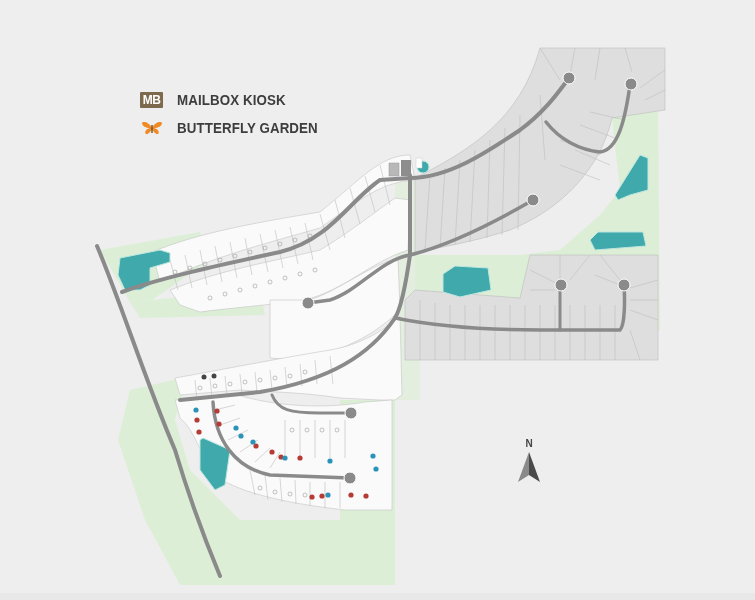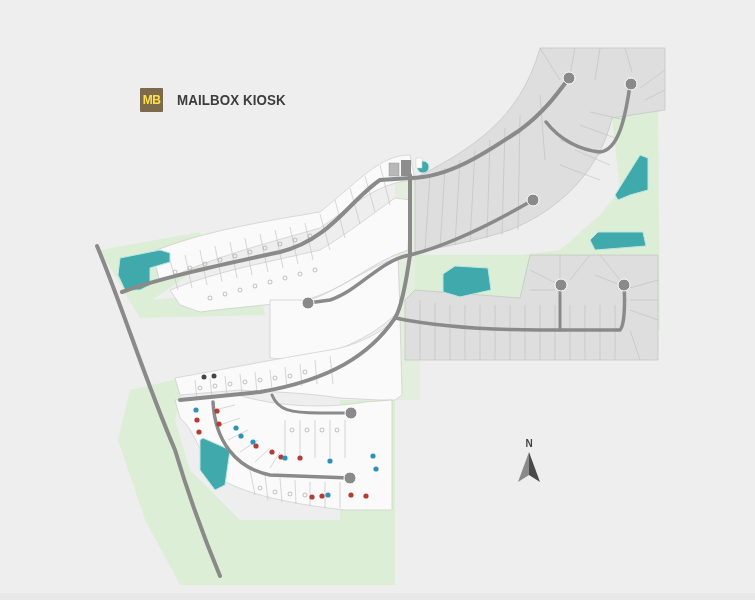--- a/index.html
+++ b/index.html
@@ -1,21 +1,21 @@
 <!DOCTYPE html>
 <html><head>
 <meta charset="utf-8">
 <style>
   html, body { margin:0; padding:0; }
   body { width:755px; height:600px; background:#efefef; overflow:hidden; position:relative; font-family:"Liberation Sans", sans-serif; }
   #frame { position:absolute; left:0; top:0; width:755px; height:600px; background:#eeeeee; }
   #map { position:absolute; left:0; top:0; }
   .legend { position:absolute; left:140px; top:88px; }
   .legend-row { display:flex; align-items:center; height:24px; margin-bottom:4px; }
-  .mb-badge { width:23px; height:24px; background:#7d6a4c; color:#fde047; font-weight:bold; font-size:12px; display:flex; align-items:center; justify-content:center; font-family:"Liberation Sans", sans-serif; letter-spacing:-0.5px; border-radius:1px; }
+  .mb-badge { width:23px; height:16px; background:#7d6a4c; color:#ffffff; font-weight:bold; font-size:12px; display:flex; align-items:center; justify-content:center; font-family:"Liberation Sans", sans-serif; letter-spacing:-0.5px; border-radius:1px; }
   .bf-icon { width:23px; height:20px; display:flex; align-items:center; justify-content:center; }
   .legend-label { margin-left:14px; font-family:"Liberation Sans", sans-serif; font-weight:bold; font-size:14.5px; color:#3d3d3d; transform:scaleX(0.92); transform-origin:left center; letter-spacing:0.1px; }
   .north { position:absolute; left:514px; top:438px; width:30px; text-align:center; }
   .north-label { font-family:"Liberation Sans", sans-serif; font-size:10px; font-weight:bold; color:#444; display:block; margin-bottom:2px; }
   .bottom-strip { position:absolute; left:0; top:593px; width:755px; height:7px; background:#e8e8e8; }
 </style>
 </head>
 <body>
 
 <div id="frame">
@@ -177,20 +177,30 @@
         <circle cx="376" cy="469" r="2.6"></circle>
         <circle cx="328" cy="495" r="2.6"></circle>
       </g>
 </svg>
 
 <div class="legend">
   <div class="legend-row">
     <div class="mb-badge">MB</div>
     <span class="legend-label">MAILBOX KIOSK</span>
   </div>
+  <div class="legend-row">
+    <div class="bf-icon">
+      <svg width="22" height="16" viewBox="0 0 22 16">
+        <path d="M11,8 C8,2 2,1 1,3 C1,6 5,8 9,8 C5,9 3,12 5,14 C7,15 10,11 11,9 Z" fill="#f08a24"></path>
+        <path d="M11,8 C14,2 20,1 21,3 C21,6 17,8 13,8 C17,9 19,12 17,14 C15,15 12,11 11,9 Z" fill="#f08a24"></path>
+        <rect x="10.4" y="5" width="1.2" height="8" fill="#5a3a1a"></rect>
+      </svg>
+    </div>
+    <span class="legend-label">BUTTERFLY GARDEN</span>
+  </div>
 </div>
 
 <div class="north">
   <span class="north-label">N</span>
   <svg width="26" height="32" viewBox="0 0 26 32">
     <path d="M13,1 L2,31 L13,24 Z" fill="#8a8a8a"></path>
     <path d="M13,1 L24,31 L13,24 Z" fill="#4a4a4a"></path>
   </svg>
 </div>
 

